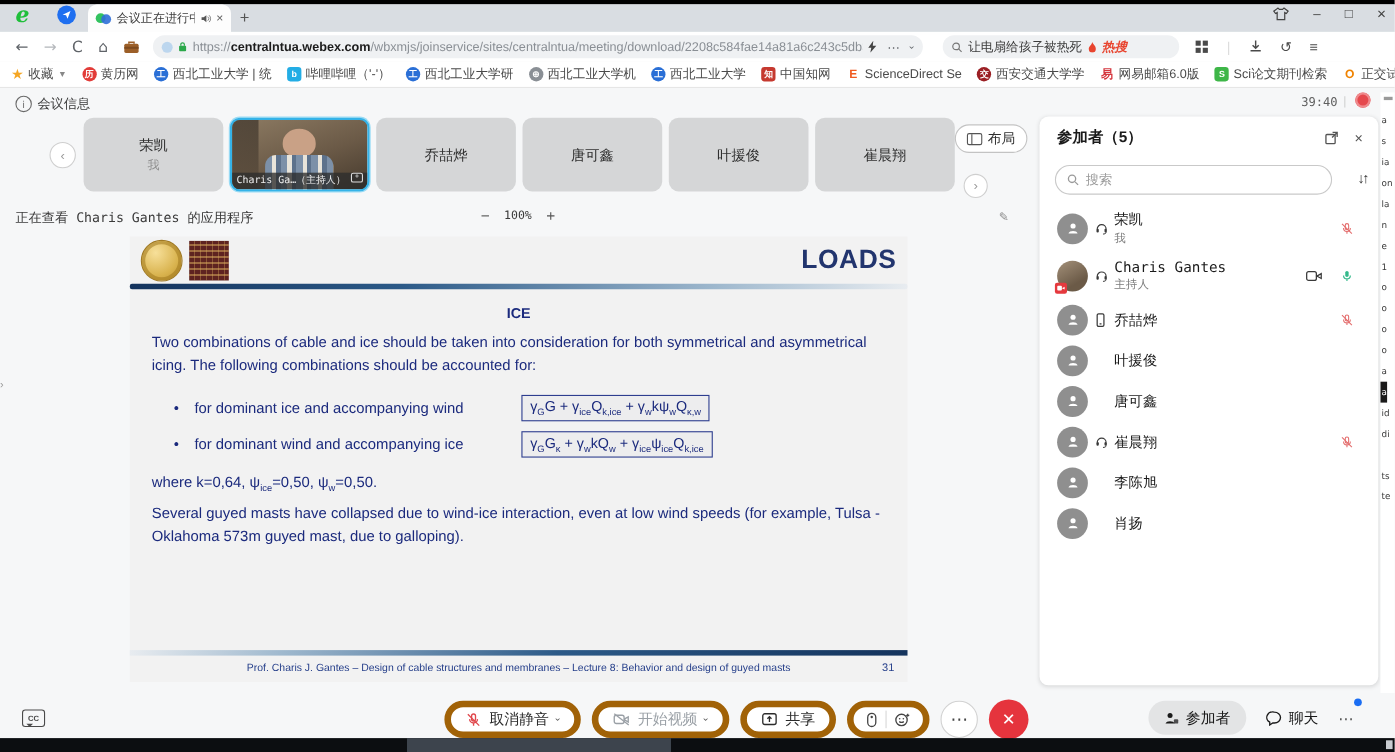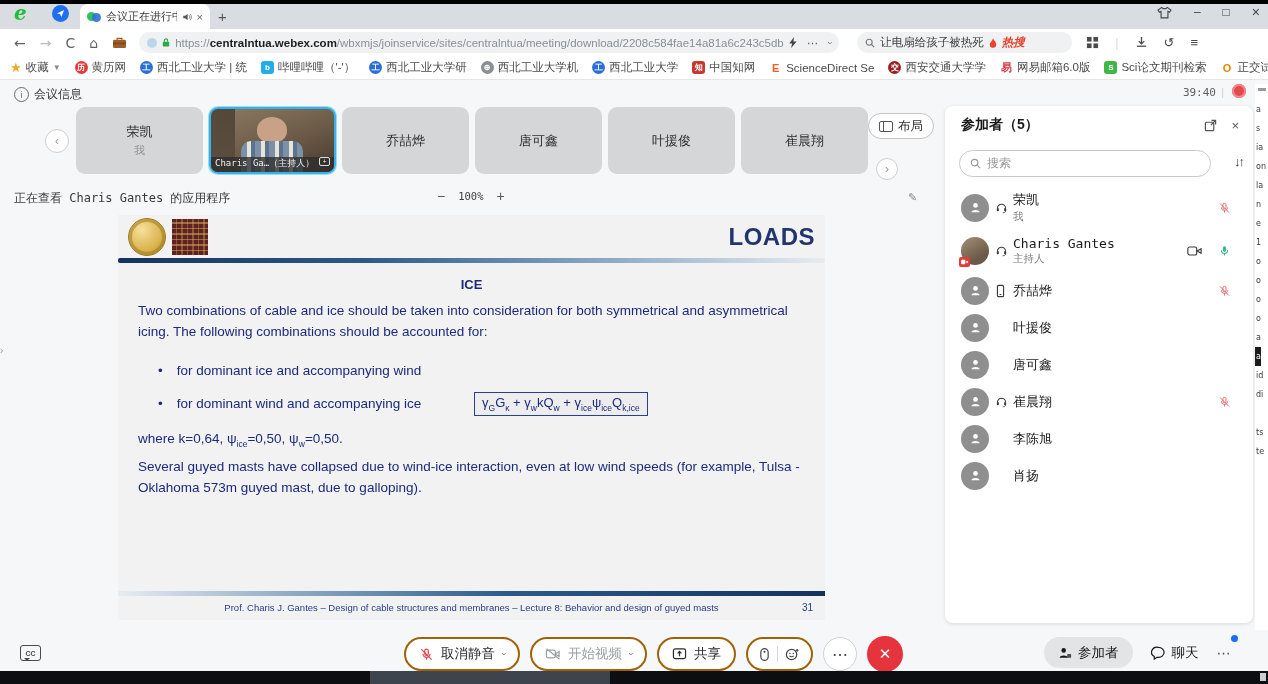--- a/index.html
+++ b/index.html
@@ -143,21 +143,21 @@
       display:flex;flex-direction:column;align-items:flex-start;padding-top:16px;box-sizing:border-box;}
   #edgecol .fr{height:19px;line-height:19px;padding-left:1px;}
   #edgecol .fr.hl{background:#1a1a1a;color:#fff;}
   #edgetick{left:1258px;top:88px;width:8px;height:3px;background:#9a9a9a;}
 
   
   #ccbtn{left:20px;top:645px;width:19px;height:14px;border:1.4px solid #4a4a4a;border-radius:3px;
       font-size:7px;font-weight:700;color:#4a4a4a;display:flex;align-items:center;justify-content:center;}
   #ccbtn:after{content:"";position:absolute;left:3px;bottom:-4px;border:3px solid transparent;border-top-color:#4a4a4a;}
   #controls{left:404px;top:636px;display:flex;gap:10px;align-items:center;}
-  .pill{height:34px;border:2px solid #a16207;border-radius:18px;background:#fff;display:flex;align-items:center;
+  .pill{height:34px;border:6px solid #a16207;border-radius:18px;background:#fff;display:flex;align-items:center;
       gap:7px;padding:0 13px;font-size:13.5px;color:#2b2b2b;box-sizing:border-box;}
   .pill .chev{font-size:9px;color:#555;}
   .pill.disabled{color:#9aa0a6;}
   .circlebtn{width:34px;height:34px;border-radius:50%;border:1px solid #d2d2d2;background:#fff;display:flex;
       align-items:center;justify-content:center;color:#444;box-sizing:border-box;}
   #leavebtn{width:36px;height:36px;border-radius:50%;background:#e5343d;display:flex;align-items:center;justify-content:center;
       color:#fff;font-size:15px;}
   .vdiv{width:1px;height:16px;background:#d8d8d8;}
   #rightctrl{left:1044px;top:637px;display:flex;align-items:center;gap:18px;}
   #pplbtn{height:31px;background:#e3e4e5;border-radius:16px;display:flex;align-items:center;gap:6px;padding:0 14px;
@@ -374,20 +374,21 @@
   <div id="slide-head">
     <span class="logo-medal"></span>
     <span class="logo-square"></span>
     <span id="slide-title">LOADS</span>
   </div>
   <div class="hdiv"></div>
   <div id="slide-ice">ICE</div>
   <div id="slide-p1">Two combinations of cable and ice should be taken into consideration for both symmetrical and asymmetrical icing. The following combinations should be accounted for:</div>
   <div class="srow" id="srow1">
     <span class="bullet">for dominant ice and accompanying wind</span>
+    <span class="fbox">γ<sub>G</sub>G + γ<sub>ice</sub>Q<sub>k,ice</sub> + γ<sub>w</sub>kψ<sub>w</sub>Q<sub>κ,w</sub></span>
   </div>
   <div class="srow" id="srow2">
     <span class="bullet">for dominant wind and accompanying ice</span>
     <span class="fbox">γ<sub>G</sub>G<sub>κ</sub> + γ<sub>w</sub>kQ<sub>w</sub> + γ<sub>ice</sub>ψ<sub>ice</sub>Q<sub>k,ice</sub></span>
   </div>
   <div id="slide-where">where k=0,64, ψ<sub>ice</sub>=0,50, ψ<sub>w</sub>=0,50.</div>
   <div id="slide-p2">Several guyed masts have collapsed due to wind-ice interaction, even at low wind speeds (for example, Tulsa - Oklahoma 573m guyed mast, due to galloping).</div>
   <div class="fdiv"></div>
   <div id="slide-footer">Prof. Charis J. Gantes – Design of cable structures and membranes – Lecture 8: Behavior and design of guyed masts</div>
   <div id="slide-page">31</div>

